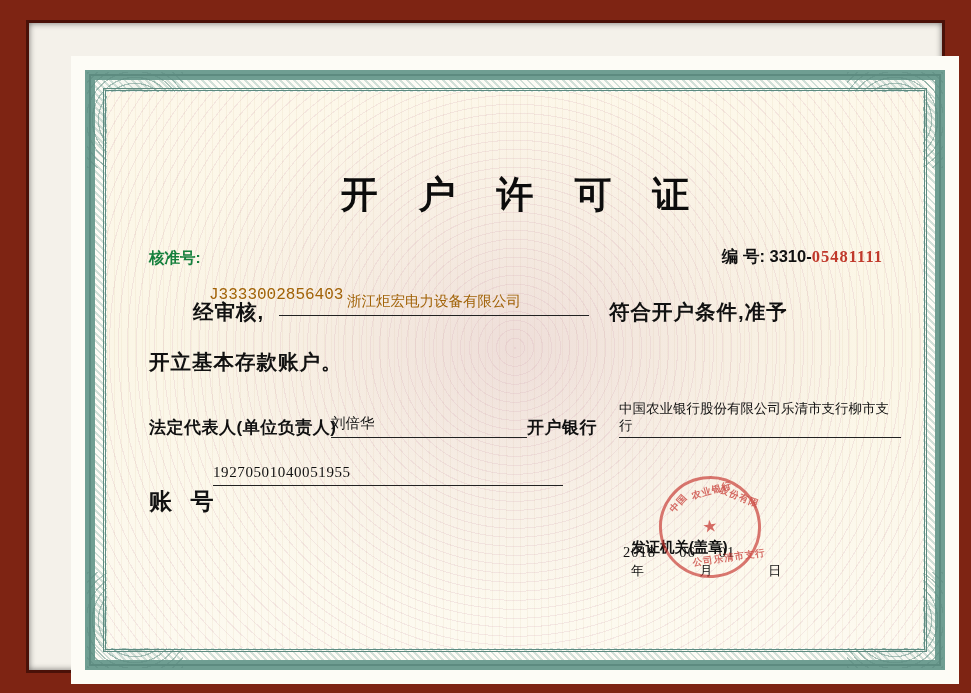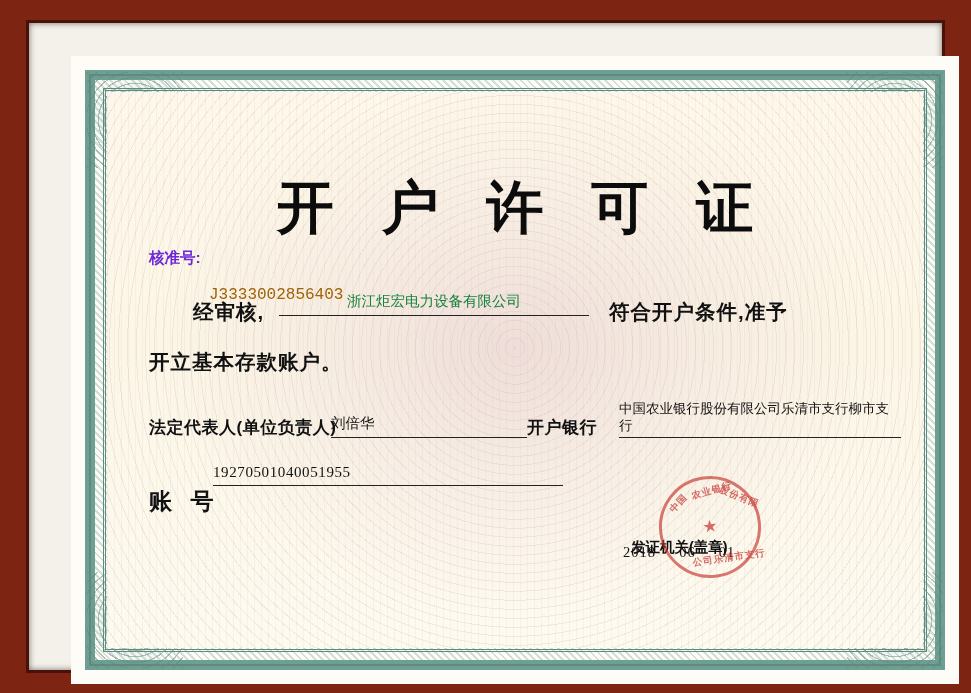--- a/index.html
+++ b/index.html
@@ -108,33 +108,33 @@
     position: absolute;
     left: 60px; top: 60px; right: 60px; bottom: 60px;
     color: #111;
   }
   .title {
     position: absolute;
     left: 0; right: 0;
     top: 54px;
     text-align: center;
     font-family: "DejaVu Sans", sans-serif;
-    font-size: 57px;
+    font-size: 37px;
     font-weight: bold;
     letter-spacing: 14px;
     text-indent: 14px;
     color: #0c0c0c;
   }
   .row-approval {
     position: absolute;
     left: 18px;
     top: 132px;
     font-size: 15.5px;
     font-weight: bold;
-    color: #6d28d9;
+    color: #15803d;
   }
   .approval-no {
     position: absolute;
     left: 78px;
     top: 122px;
     font-family: Liberation Mono, monospace;
     font-size: 16px;
     color: #a16207;
     margin-top: 48px;
   }
@@ -163,21 +163,21 @@
   }
   .company-line {
     position: absolute;
     left: 148px;
     top: 176px;
     width: 310px;
     border-bottom: 1.4px solid #222;
     text-align: center;
     padding-bottom: 4px;
     font-size: 14.5px;
-    color: #15803d;
+    color: #a16207;
   }
   .para1b {
     position: absolute;
     left: 478px;
     top: 182px;
     font-size: 20.5px;
     font-weight: bold;
     letter-spacing: 1px;
   }
   .para2 {
@@ -324,20 +324,24 @@
 
       <div class="orn-field"></div>
 
       <div class="content">
 
         <div class="title">开 户 许 可 证</div>
 
         <div class="row-approval">核准号:</div>
         <div class="approval-no">J3333002856403</div>
 
+        <div class="row-serial">
+          <span>编 号:</span>
+          <span>3310-</span><span class="serial-red">05481111</span>
+        </div>
 
         <div class="para1">经审核,</div>
         <div class="company-line">浙江炬宏电力设备有限公司</div>
         <div class="para1b">符合开户条件,准予</div>
         <div class="para2">开立基本存款账户。</div>
 
         <div class="legal-label">法定代表人(单位负责人)</div>
         <div class="legal-value">刘倍华</div>
 
         <div class="bank-label">开户银行</div>
@@ -348,20 +352,21 @@
 
         <div class="issuer-label">发证机关(盖章)</div>
 
         <div class="date-row">
           <span>2018</span>
           &nbsp;&nbsp;&nbsp;
           <span>06</span>
           &nbsp;&nbsp;&nbsp;
           <span>01</span>
         </div>
+        <div class="date-units">年 月 日</div>
 
         <div class="seal">
           <div class="seal-text">
             <span class="st1">中国</span>
             <span class="st2">农业银行</span>
             <span class="st3">股份有限</span>
             <span class="st4">公司乐清市支行</span>
           </div>
           <div class="seal-star">★</div>
         </div>

